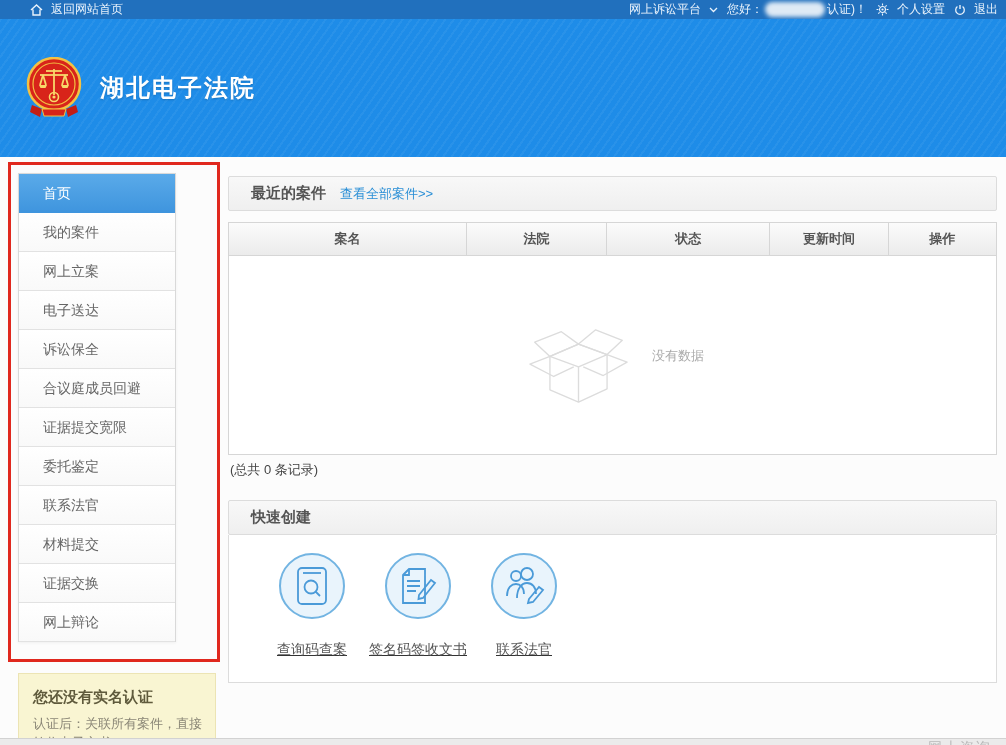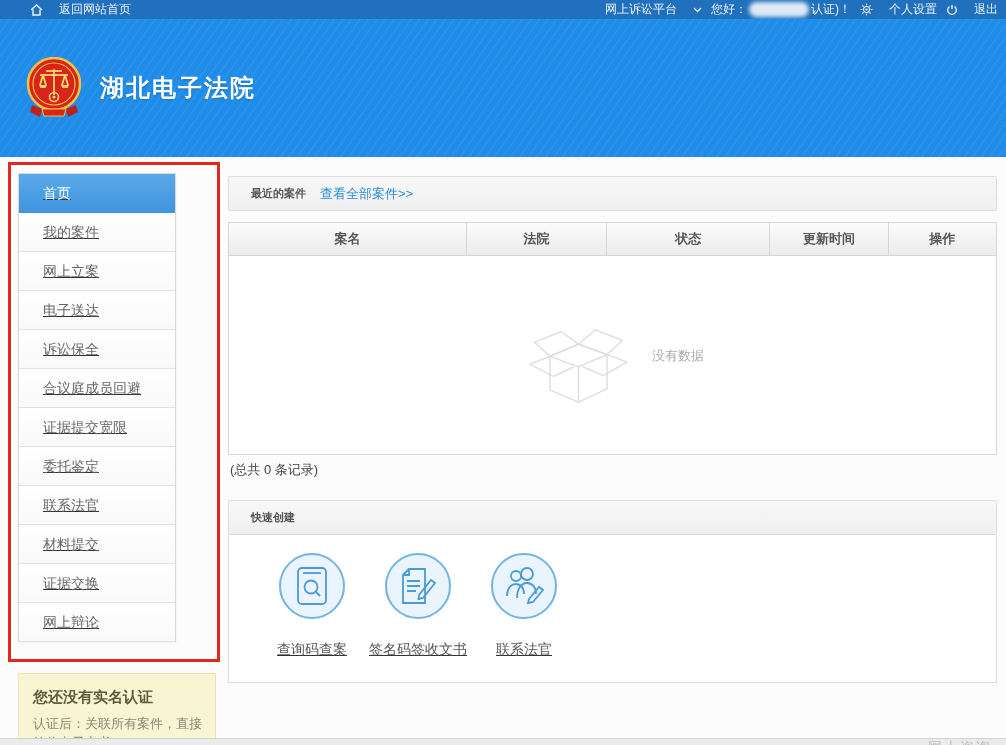--- a/index.html
+++ b/index.html
@@ -10,21 +10,21 @@
     background:#fcfcfc; color:#333;
   }
   
   .topbar {
     position:absolute; left:0; top:0; width:1006px; height:19px;
     background:#2170bd; color:#eaf3fc; font-size:12px;
     display:flex; align-items:center; padding:0 8px;
   }
   .topbar .left { display:flex; align-items:center; gap:5px; margin-left:22px; }
   .topbar .right { margin-left:auto; display:flex; align-items:center; gap:9px; }
-  .topbar a { color:#eaf3fc; text-decoration:none; display:flex; align-items:center; gap:16px; cursor:pointer; }
+  .topbar a { color:#eaf3fc; text-decoration:none; display:flex; align-items:center; gap:8px; cursor:pointer; }
   .tb-icon { display:inline-flex; }
   .redact-blob {
     width:60px; height:15px; border-radius:8px;
     background:rgba(255,255,255,.85); filter:blur(2px);
     margin:0 2px;
   }
   
   .banner {
     position:absolute; left:0; top:19px; width:1006px; height:138px;
     background:#1e8ce8;
@@ -39,21 +39,20 @@
   
   .annotation-rect {
     position:absolute; left:8px; top:162px; width:212px; height:500px;
     border:3px solid #e0281e; z-index:40; pointer-events:none;
   }
   
   .sidebar {
     position:absolute; left:18px; top:173px; width:158px;
     background:#fff; border:1px solid #d9d9d9; border-bottom:none;
     box-shadow:0 1px 3px rgba(0,0,0,.05);
-    text-decoration:underline;
   }
   .side-item {
     height:39px; line-height:38px; padding-left:24px; font-size:14px; color:#666;
     border-bottom:1px solid #e2e2e2; background:linear-gradient(#ffffff,#f9f9f9);
     cursor:pointer;
   }
   .side-item.active {
     background:linear-gradient(#5aaae9,#3f95de); color:#fff;
     border-bottom-color:#3f95de;
   }
@@ -64,21 +63,21 @@
     overflow:hidden;
   }
   .notice-title { font-size:15px; font-weight:bold; color:#5f5a3c; margin-bottom:7px; }
   .notice-body { font-size:13px; color:#8a8676; line-height:19px; }
   
   .panel-header {
     position:absolute; left:228px; width:769px; height:35px;
     background:linear-gradient(#f8f8f8,#efefef); border:1px solid #dcdcdc;
     display:flex; align-items:center; padding:0 22px; border-radius:2px;
   }
-  .panel-title { font-size:11px; font-weight:bold; color:#555; }
+  .panel-title { font-size:15px; font-weight:bold; color:#555; }
   .view-all-link { font-size:13px; color:#2b8fd6; margin-left:14px; text-decoration:none; cursor:pointer; }
   .case-table {
     position:absolute; left:228px; top:222px; width:769px; height:233px;
     background:#fff; border:1px solid #d6d6d6;
   }
   .thead { display:flex; height:33px; background:linear-gradient(#fbfbfb,#ebebeb); border-bottom:1px solid #d6d6d6;text-align:right; }
   .th {
     font-size:13px; font-weight:bold; color:#555;
     display:flex; align-items:center; justify-content:center;
     border-right:1px solid #d6d6d6;

